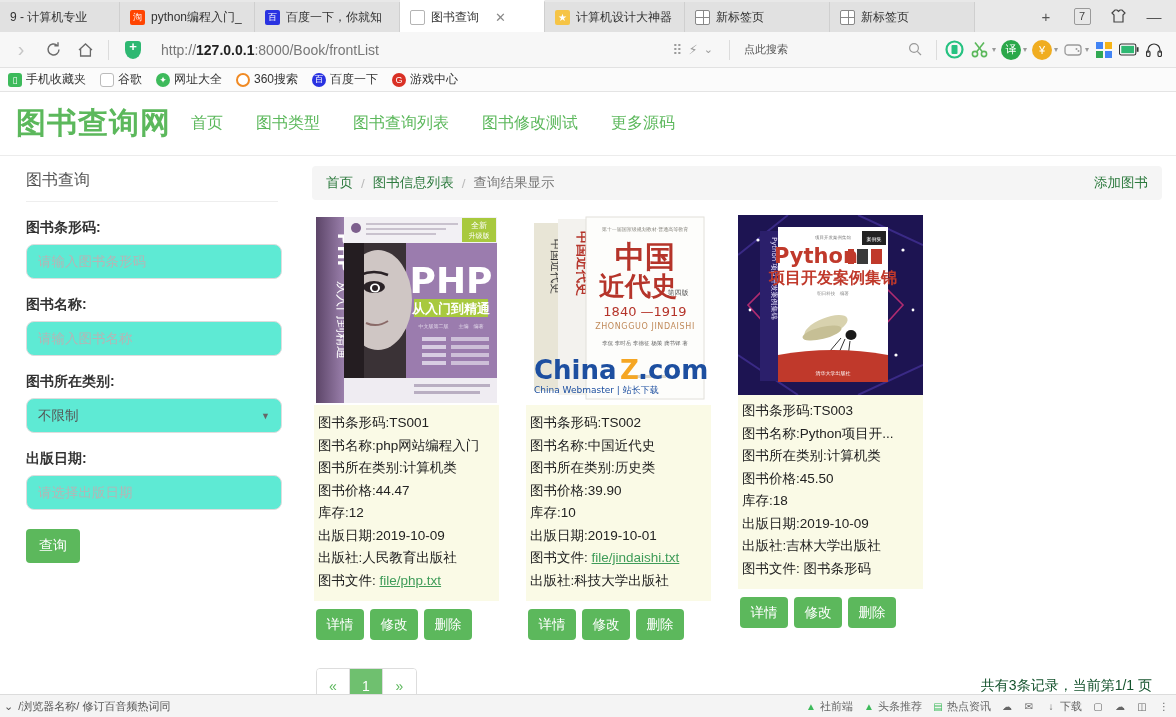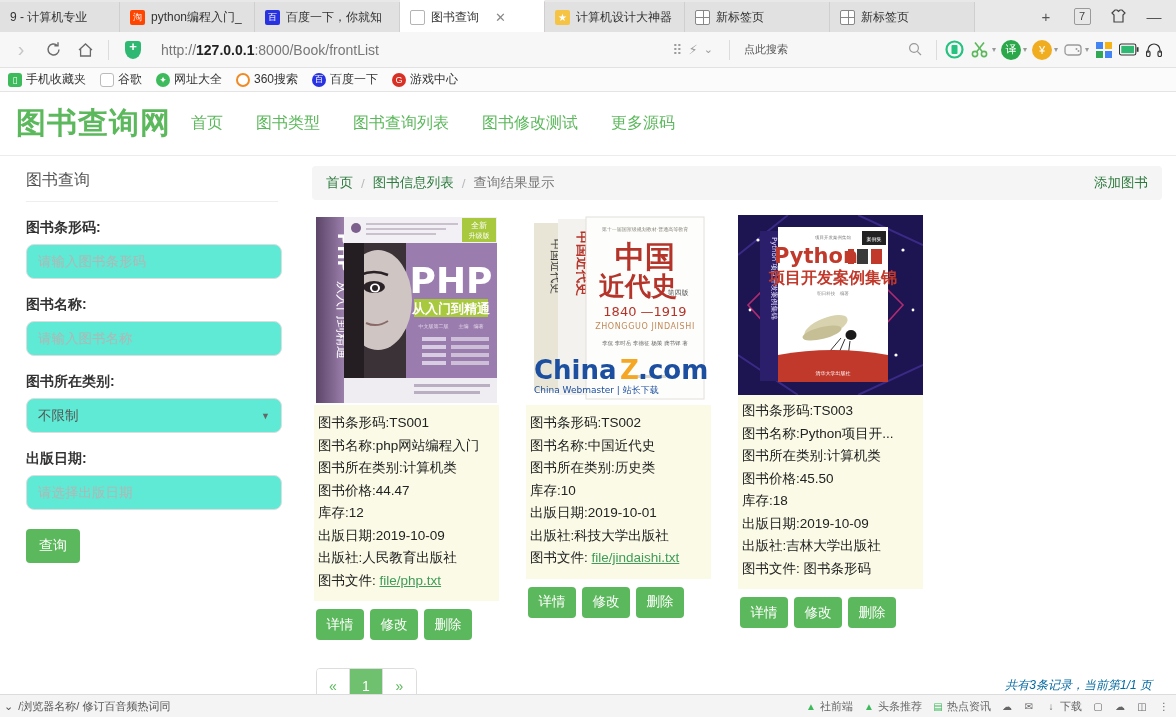--- a/index.html
+++ b/index.html
@@ -288,21 +288,21 @@
   }
   .pager { display: flex; border: 1px solid #ddd; border-radius: 4px; overflow: hidden; }
   .pg {
     min-width: 33px; height: 33px;
     display: flex; align-items: center; justify-content: center;
     font-size: 14px; color: #5cb85c; background: #fff;
     border-right: 1px solid #ddd;
   }
   .pg:last-child { border-right: none; }
   .pg.active { background: #6fc06f; color: #fff; }
-  .record-info { margin-left: auto; font-size: 12px; color: #0369a1; font-style: italic; }
+  .record-info { margin-left: auto; font-size: 14px; color: #14532d; }
 
   
   .taskbar {
     position: absolute;
     left: 0; bottom: 0;
     width: 1176px; height: 23px;
     background: #f4f4f4;
     border-top: 1px solid #dcdcdc;
     display: flex;
     align-items: center;
@@ -637,24 +637,25 @@
             <text x="8" y="164" fill="#1d4fa0" font-size="26" font-weight="bold" font-family="DejaVu Sans">China</text>
             <text x="94" y="164" fill="#f5a623" font-size="26" font-weight="bold" font-family="DejaVu Sans">Z</text>
             <text x="112" y="164" fill="#1d4fa0" font-size="26" font-weight="bold" font-family="DejaVu Sans">.com</text>
             <text x="8" y="178" fill="#1d4fa0" font-size="9" font-family="DejaVu Sans">China Webmaster | 站长下载</text>
           </svg>
         </div>
         <div class="card-info">
           <div><span>图书条形码:</span><span>TS002</span></div>
           <div><span>图书名称:</span><span>中国近代史</span></div>
           <div><span>图书所在类别:</span><span>历史类</span></div>
+          <div><span>图书价格:</span><span>39.90</span></div>
           <div><span>库存:</span><span>10</span></div>
           <div><span>出版日期:</span><span>2019-10-01</span></div>
+          <div><span>图书文件:</span> <a href="#" class="filelink">file/jindaishi.txt</a></div>
           <div><span>出版社:</span><span>科技大学出版社</span></div>
-          <div><span>图书文件:</span> <a href="#" class="filelink">file/jindaishi.txt</a></div>
         </div>
         <div class="card-buttons">
           <button class="cbtn">详情</button>
           <button class="cbtn">修改</button>
           <button class="cbtn">删除</button>
         </div>
       </div>
 
       <div class="card tall">
         <div class="cover">

